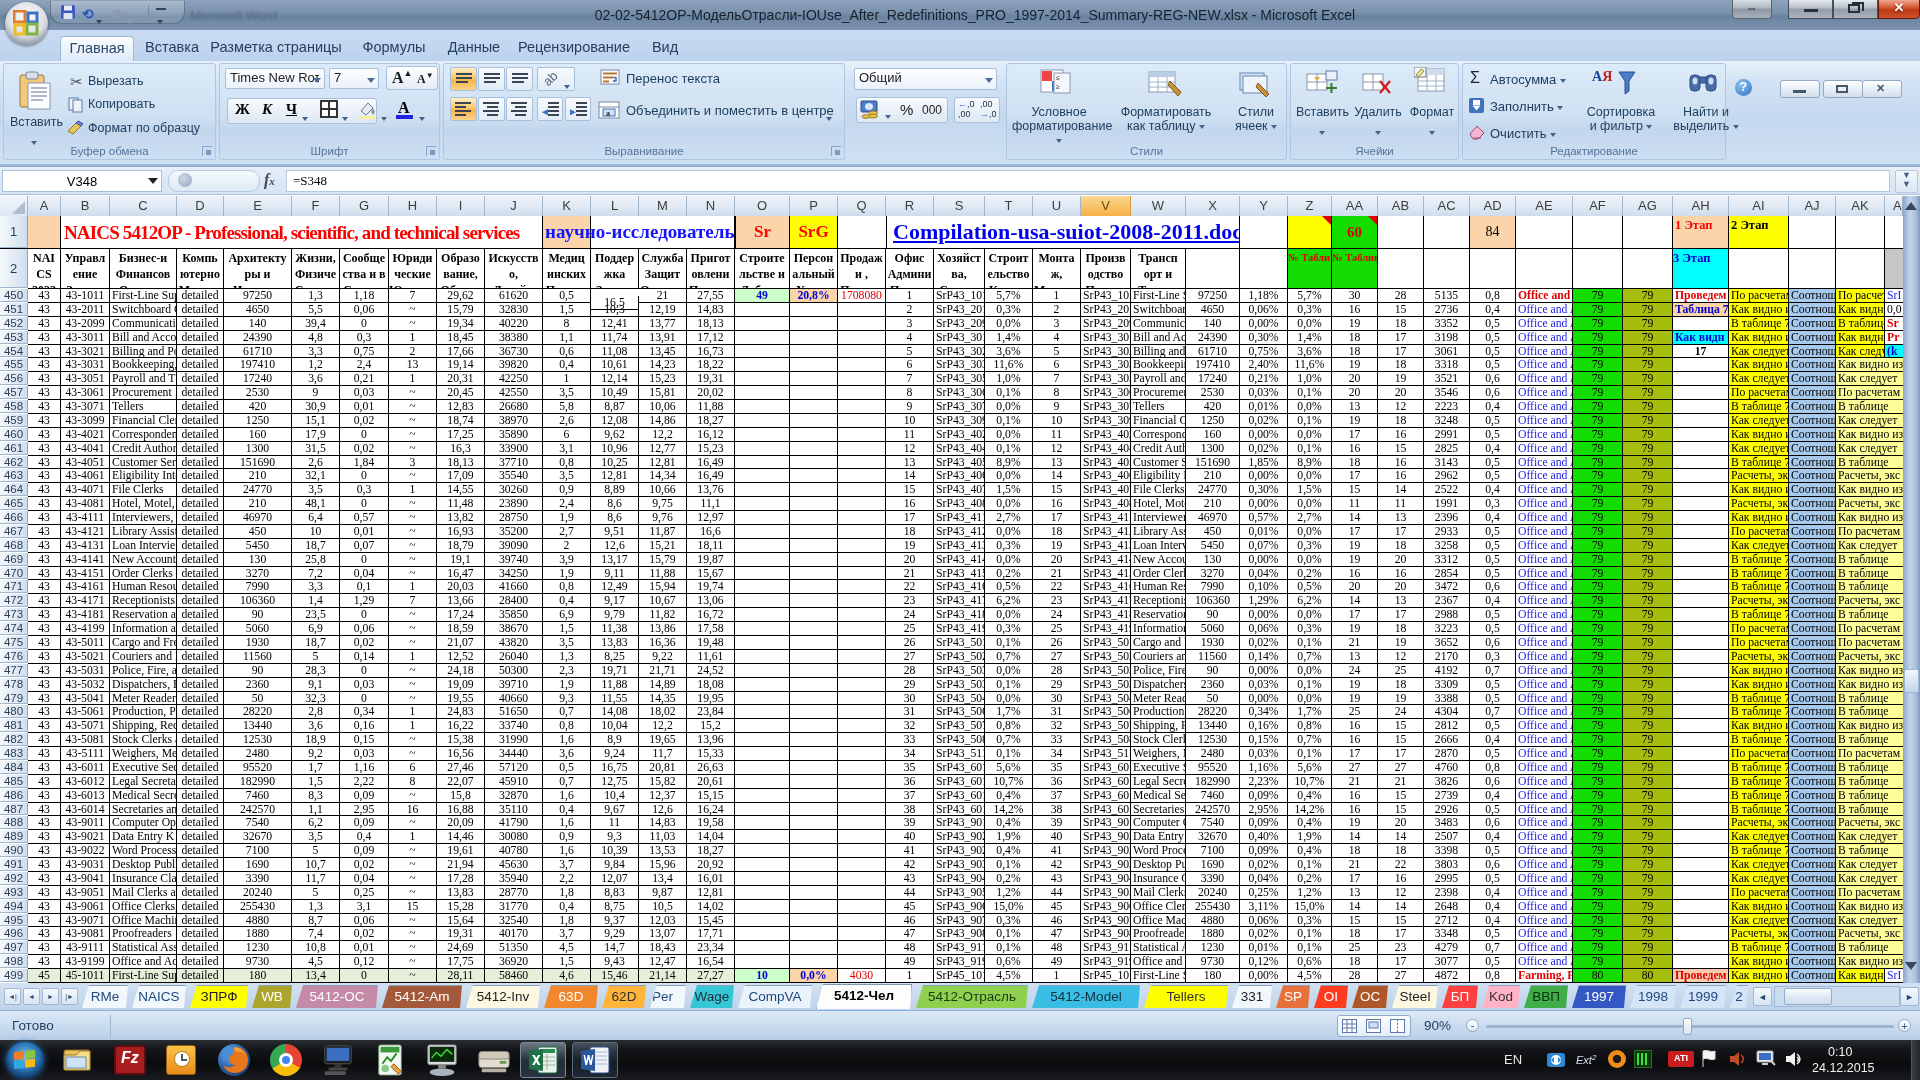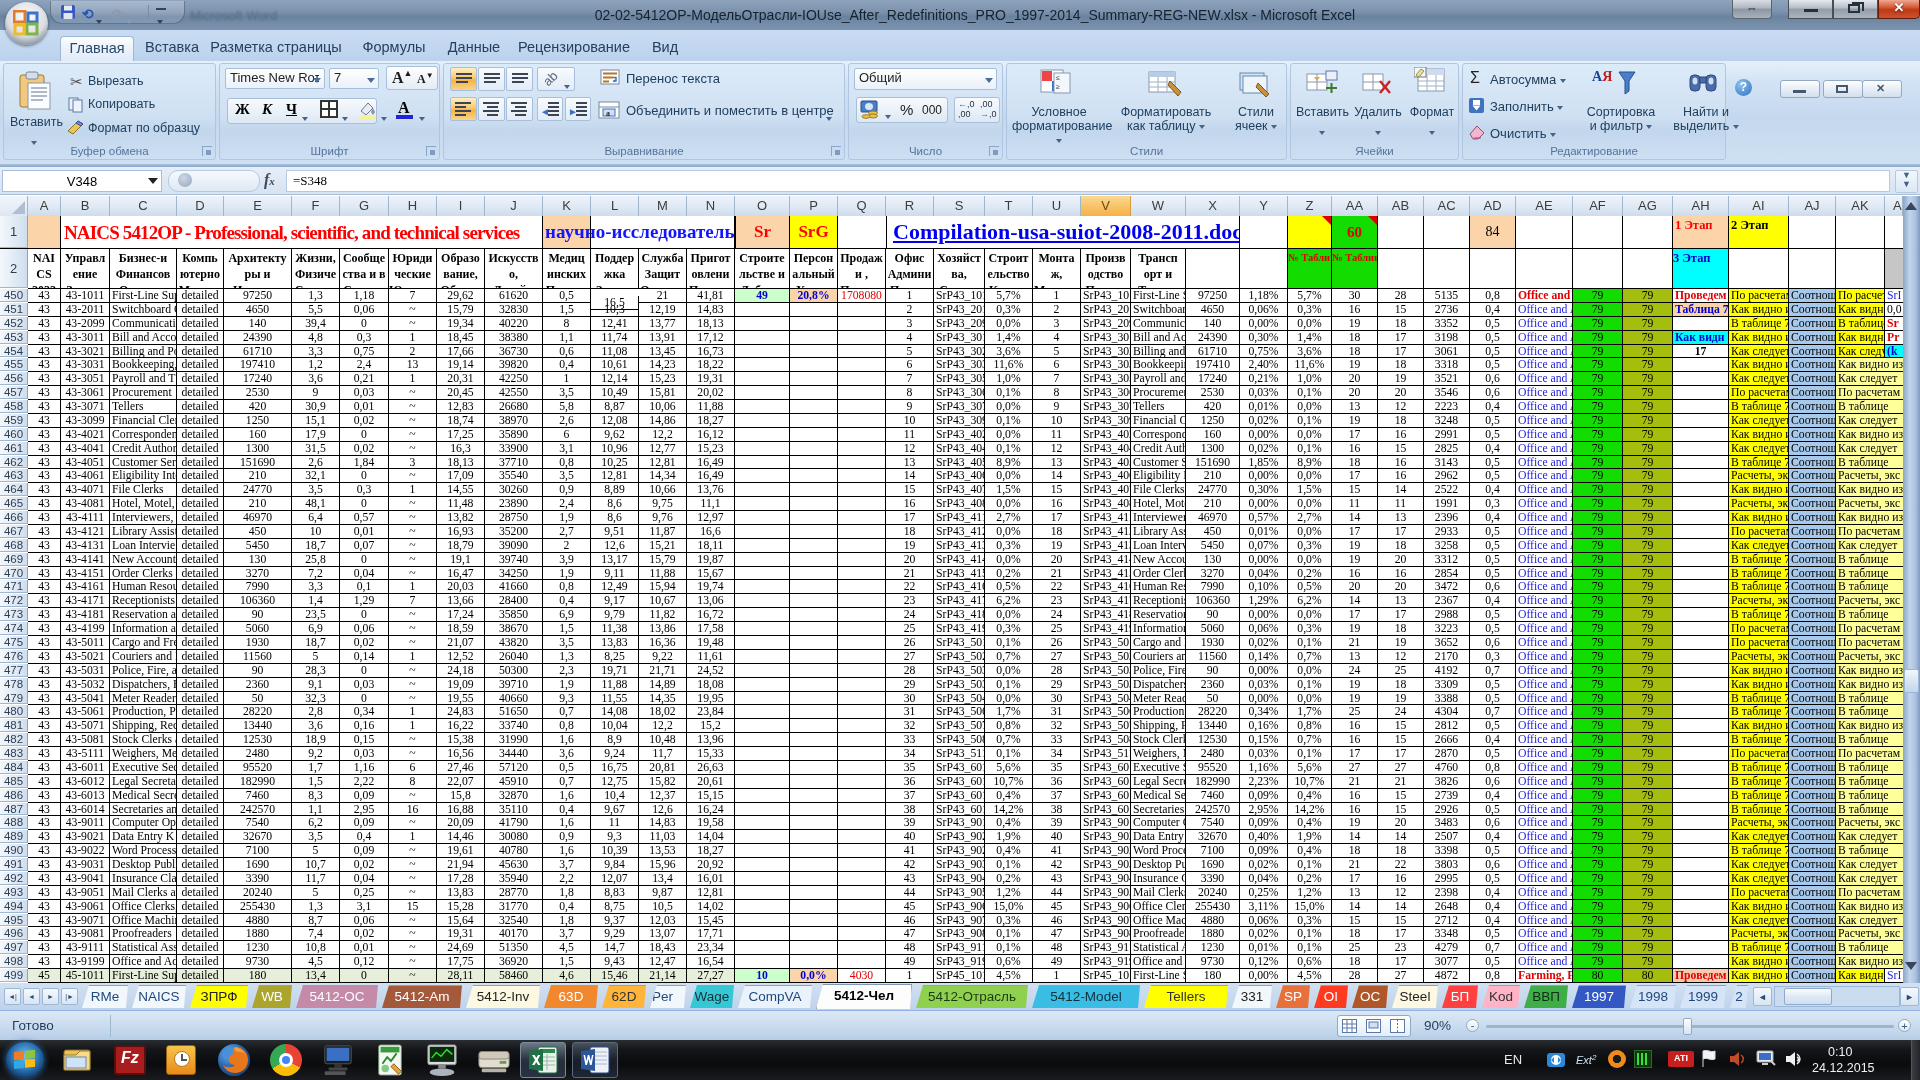--- a/index.html
+++ b/index.html
@@ -98,24 +98,20 @@
 <div class="grp" style="left:3px;width:213px">
       <div class="glab">Буфер обмена</div>
       <div class="dlg"></div>
     </div>
 <div class="grp" style="left:219px;width:221px">
       <div class="glab">Шрифт</div>
       <div class="dlg"></div>
     </div>
 <div class="grp" style="left:443px;width:402px">
       <div class="glab">Выравнивание</div>
-      <div class="dlg"></div>
-    </div>
-<div class="grp" style="left:848px;width:155px">
-      <div class="glab">Число</div>
       <div class="dlg"></div>
     </div>
 <div class="grp" style="left:1006px;width:281px">
       <div class="glab">Стили</div>
     </div>
 <div class="grp" style="left:1290px;width:169px">
       <div class="glab">Ячейки</div>
     </div>
 <div class="grp" style="left:1462px;width:264px">
       <div class="glab">Редактирование</div>
@@ -482,21 +478,21 @@
 <div class="cell cc ab" style="left:177px;top:73px;width:47px;height:14px;">detailed</div>
 <div class="cell cc ab" style="left:224px;top:73px;width:68px;height:14px;">97250</div>
 <div class="cell cc ab" style="left:292px;top:73px;width:48px;height:14px;">1,3</div>
 <div class="cell cc ab" style="left:340px;top:73px;width:49px;height:14px;">1,18</div>
 <div class="cell cc ab" style="left:389px;top:73px;width:48px;height:14px;">7</div>
 <div class="cell cc ab" style="left:437px;top:73px;width:48px;height:14px;">29,62</div>
 <div class="cell cc ab" style="left:485px;top:73px;width:58px;height:14px;">61620</div>
 <div class="cell cc ab" style="left:543px;top:73px;width:48px;height:14px;">0,5</div>
 <div class="cell cc ab" style="left:591px;top:80px;width:48px;height:14px;">16,5</div>
 <div class="cell cc ab" style="left:639px;top:73px;width:48px;height:14px;">21</div>
-<div class="cell cc ab" style="left:687px;top:73px;width:48px;height:14px;">41,81</div>
+<div class="cell cc ab" style="left:687px;top:73px;width:48px;height:14px;">27,55</div>
 <div class="cell cc ab" style="left:735px;top:73px;width:55px;height:14px;background:#ccffcc;color:#0000d4;font-weight:bold">49</div>
 <div class="cell cc ab" style="left:790px;top:73px;width:48px;height:14px;background:#fbd5a9;color:#0000d4;font-weight:bold">20,8%</div>
 <div class="cell cc ab" style="left:838px;top:73px;width:48px;height:14px;color:#e00000">1708080</div>
 <div class="cell cc ab" style="left:886px;top:73px;width:48px;height:14px;">1</div>
 <div class="cell cl ab" style="left:934px;top:73px;width:51px;height:14px;">SrP43_1011</div>
 <div class="cell cc ab" style="left:985px;top:73px;width:48px;height:14px;">5,7%</div>
 <div class="cell cc ab" style="left:1033px;top:73px;width:48px;height:14px;">1</div>
 <div class="cell cl ab" style="left:1081px;top:73px;width:50px;height:14px;">SrP43_1011</div>
 <div class="cell cl ab" style="left:1131px;top:73px;width:55px;height:14px;">First-Line Sup</div>
 <div class="cell cc ab" style="left:1186px;top:73px;width:54px;height:14px;">97250</div>
@@ -1702,21 +1698,21 @@
 <div class="cell cl ab" style="left:110px;top:517px;width:67px;height:14px;">Stock Clerks a</div>
 <div class="cell cc ab" style="left:177px;top:517px;width:47px;height:14px;">detailed</div>
 <div class="cell cc ab" style="left:224px;top:517px;width:68px;height:14px;">12530</div>
 <div class="cell cc ab" style="left:292px;top:517px;width:48px;height:14px;">18,9</div>
 <div class="cell cc ab" style="left:340px;top:517px;width:49px;height:14px;">0,15</div>
 <div class="cell cc ab" style="left:389px;top:517px;width:48px;height:14px;">~</div>
 <div class="cell cc ab" style="left:437px;top:517px;width:48px;height:14px;">15,38</div>
 <div class="cell cc ab" style="left:485px;top:517px;width:58px;height:14px;">31990</div>
 <div class="cell cc ab" style="left:543px;top:517px;width:48px;height:14px;">1,6</div>
 <div class="cell cc ab" style="left:591px;top:517px;width:48px;height:14px;">8,9</div>
-<div class="cell cc ab" style="left:639px;top:517px;width:48px;height:14px;">10,48</div>
+<div class="cell cc ab" style="left:639px;top:517px;width:48px;height:14px;">19,65</div>
 <div class="cell cc ab" style="left:687px;top:517px;width:48px;height:14px;">13,96</div>
 <div class="cell cc ab" style="left:735px;top:517px;width:55px;height:14px;"></div>
 <div class="cell cc ab" style="left:790px;top:517px;width:48px;height:14px;"></div>
 <div class="cell cc ab" style="left:838px;top:517px;width:48px;height:14px;"></div>
 <div class="cell cc ab" style="left:886px;top:517px;width:48px;height:14px;">33</div>
 <div class="cell cl ab" style="left:934px;top:517px;width:51px;height:14px;">SrP43_5081</div>
 <div class="cell cc ab" style="left:985px;top:517px;width:48px;height:14px;">0,7%</div>
 <div class="cell cc ab" style="left:1033px;top:517px;width:48px;height:14px;">33</div>
 <div class="cell cl ab" style="left:1081px;top:517px;width:50px;height:14px;">SrP43_5081</div>
 <div class="cell cl ab" style="left:1131px;top:517px;width:55px;height:14px;">Stock Clerks a</div>

